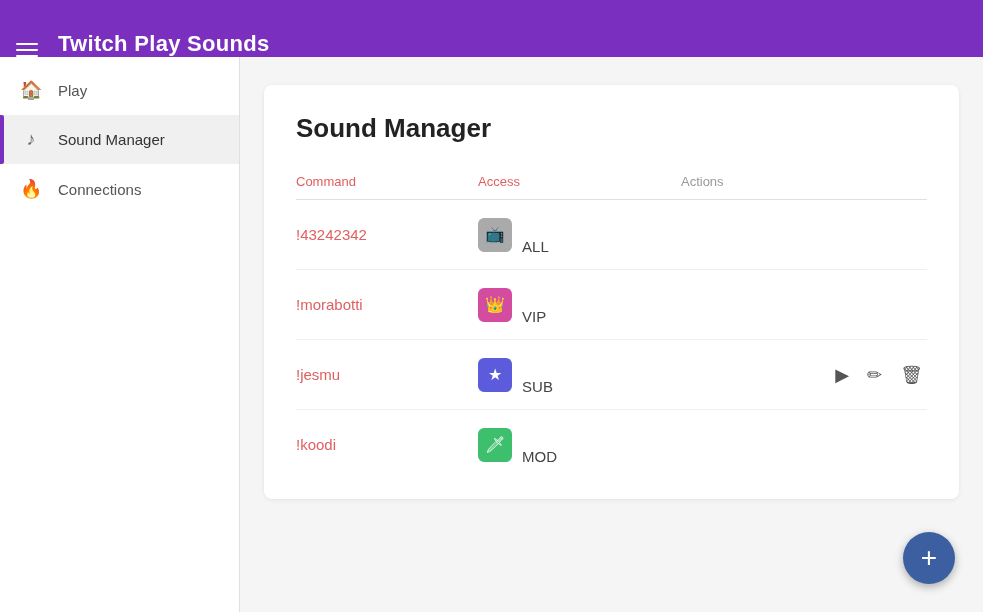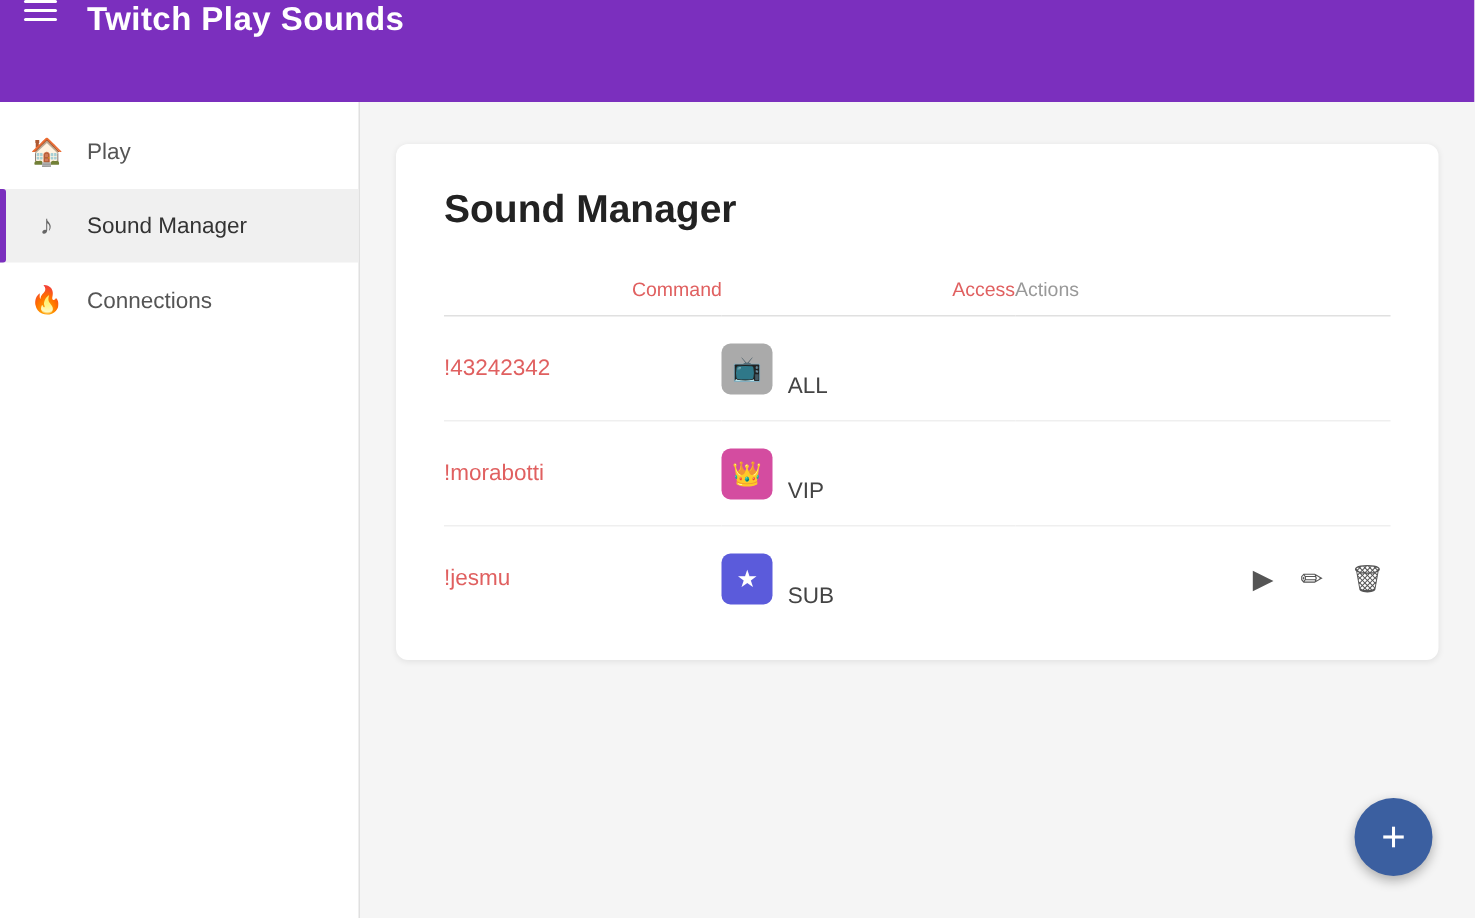--- a/index.html
+++ b/index.html
@@ -3,23 +3,23 @@
   <meta charset="utf-8">
   <style>
     * { box-sizing: border-box; margin: 0; padding: 0; }
     body { font-family: 'Segoe UI', Arial, sans-serif; background: #f5f5f5; height: 612px; width: 983px; overflow: hidden; display: flex; flex-direction: column; }
 
     
     .topbar {
       background: #7b2fbe;
       color: white;
       display: flex;
-      align-items: flex-start;
+      align-items: flex-end;
       padding: 0 16px;
-      height: 68px;
+      height: 57px;
       flex-shrink: 0;
     }
     .topbar-menu-icon {
       font-size: 22px;
       margin-right: 20px;
       cursor: pointer;
       display: flex; flex-direction: column; gap: 4px;
     }
     .topbar-menu-icon span {
       display: block; width: 22px; height: 2px; background: white; border-radius: 2px;
@@ -97,21 +97,21 @@
       color: #222;
       margin-bottom: 24px;
     }
 
     
     .sound-table {
       width: 100%;
       border-collapse: collapse;
     }
     .sound-table th {
-      text-align: right;
+      text-align: left;
       font-size: 13px;
       color: #e06060;
       font-weight: 500;
       padding: 6px 0 10px;
       border-bottom: 1px solid #e0e0e0;
     }
     .sound-table th.actions-col {
       text-align: left;
       color: #999;
     }
@@ -259,19 +259,29 @@
                 </div>
               </td>
               <td>
                 <div class="actions-cell">
                   <button class="action-btn">▶</button>
                   <button class="action-btn">✏</button>
                   <button class="action-btn">🗑</button>
                 </div>
               </td>
             </tr>
+            <tr>
+              <td><span class="cmd-text">!koodi</span></td>
+              <td>
+                <div class="access-cell">
+                  <div class="access-badge badge-mod">🗡</div>
+                  <span class="access-label">MOD</span>
+                </div>
+              </td>
+              <td></td>
+            </tr>
           </tbody>
       </table>
     </div>
   </main>
 </div>
 
 <button class="fab">+</button>
 
 </body></html>

